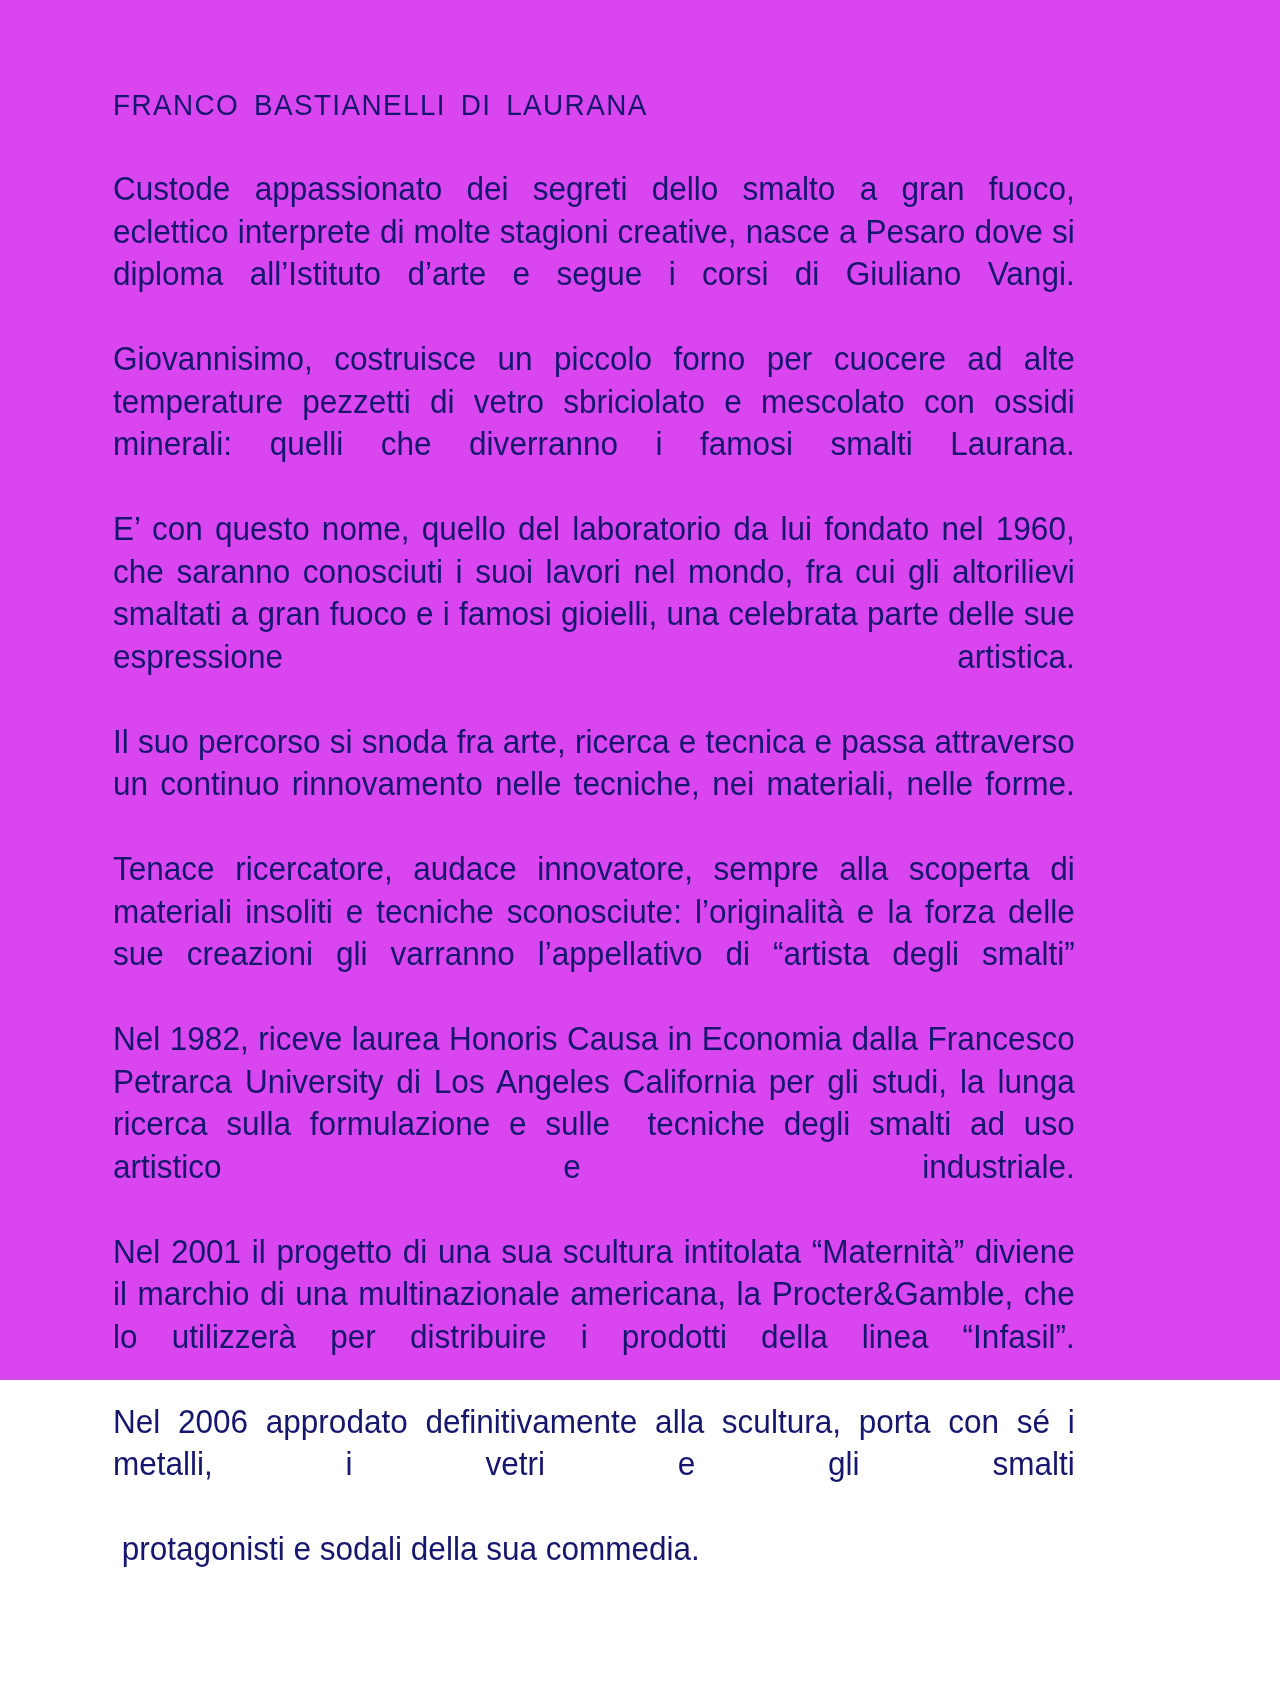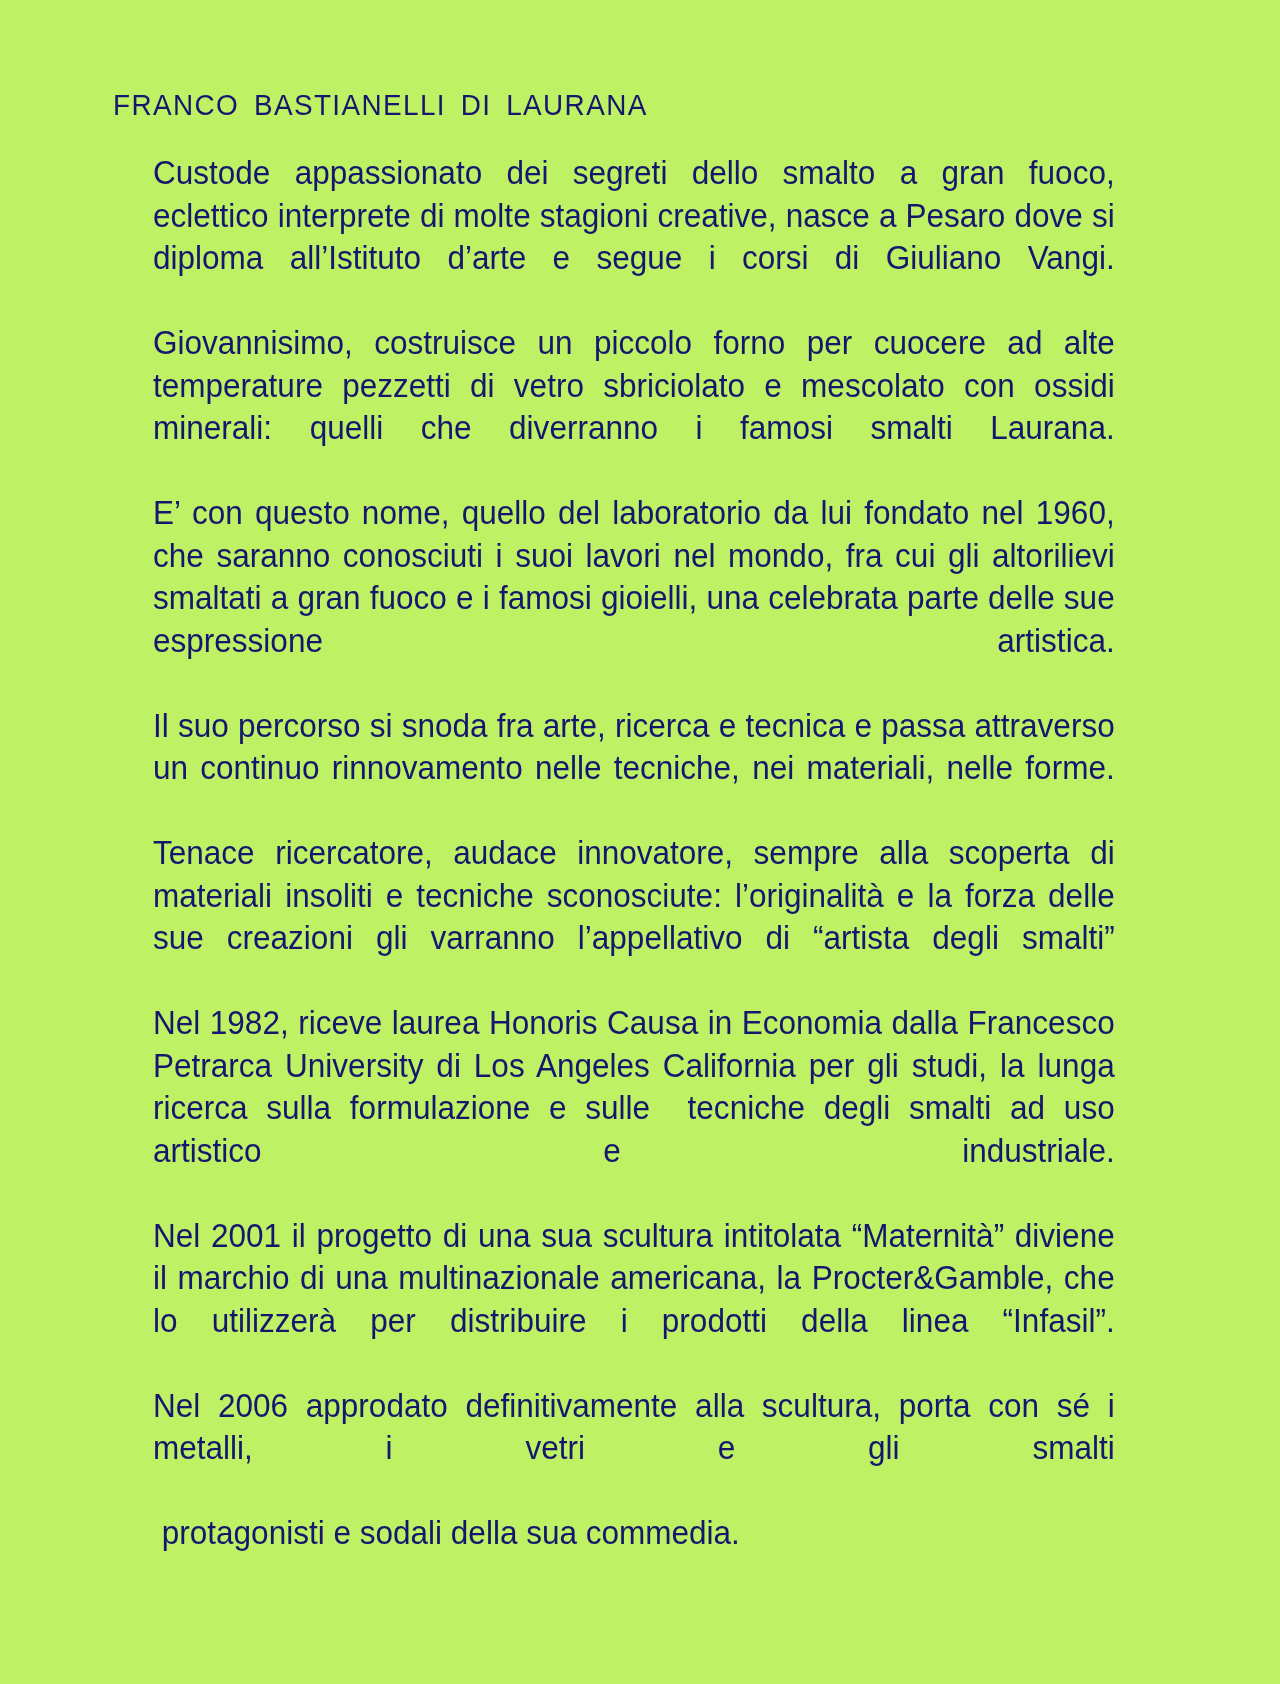--- a/index.html
+++ b/index.html
@@ -10,45 +10,44 @@
   body {
     width: 1280px;
     height: 1684px;
     font-family: "Liberation Sans", "DejaVu Sans", sans-serif;
     color: #16166e;
     overflow: hidden;
   }
   .page {
     position: relative;
     width: 1280px;
-    height: 1684px;
-    background: #bef264;
+    height: 1380px;
+    background: #d946ef;
     box-sizing: border-box;
     text-decoration: underline;
   }
   .doc-title {
     position: absolute;
     left: 113px;
     top: 88px;
     font-size: 30px;
     letter-spacing: 1.5px;
     word-spacing: 6px;
     color: #16166e;
     white-space: nowrap;
     font-weight: 400;
     font-family: "Liberation Sans", "DejaVu Sans", sans-serif;
     transform: scaleX(0.93);
     transform-origin: left top;
   }
   .body-block {
     position: absolute;
     left: 113px;
-    top: 152px;
+    top: 168px;
     width: 962px;
-    margin-left: 40px;
   }
   .para {
     margin: 0;
     padding: 0;
     text-align: justify;
     text-justify: inter-word;
     font-size: 33px;
     line-height: 42.5px;
     color: #16166e;
     font-family: "Liberation Sans", "DejaVu Sans", sans-serif;

